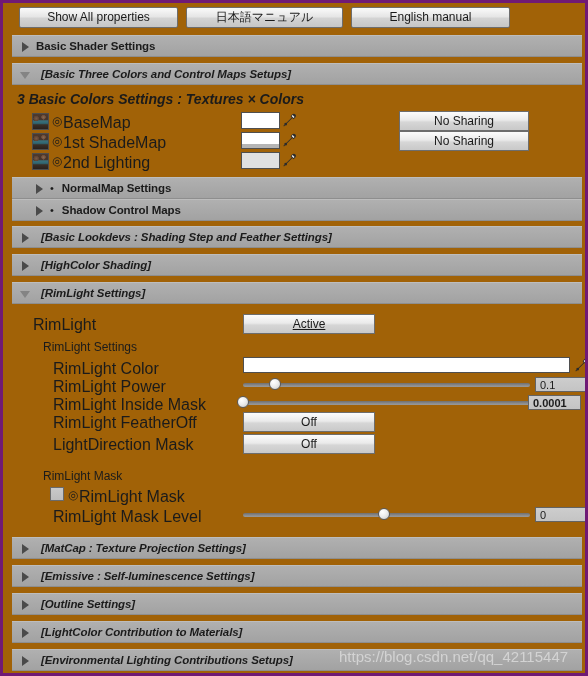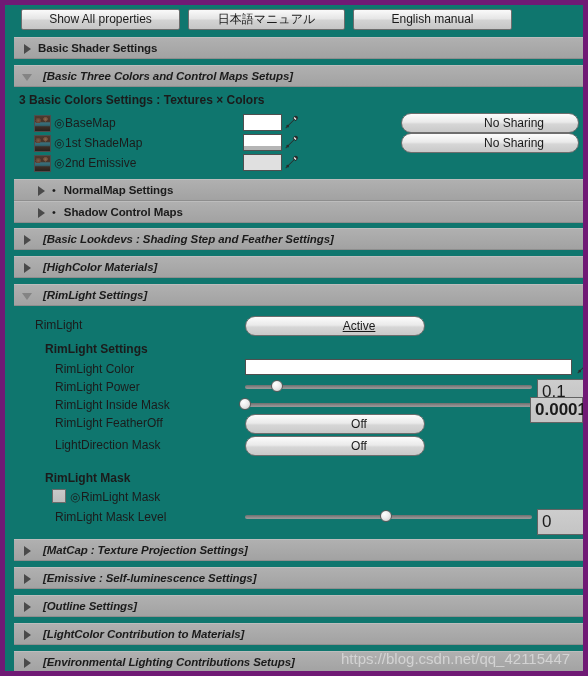--- a/index.html
+++ b/index.html
@@ -8,23 +8,23 @@
     background: #808080;
   }
   body {
     font-family: "Liberation Sans", sans-serif;
     -webkit-font-smoothing: none;
   }
   #root {
     position: relative;
     width: 588px;
     height: 676px;
-    background: #0f766e;
-    box-sizing: border-box;
-    border: 5px solid #701a75;
+    background: #a16207;
+    box-sizing: border-box;
+    border: 3px solid #701a75;
     overflow: hidden;
   }
 
   
   .toolbar {
     position: absolute;
     left: 0; top: 0;
     width: 588px; height: 28px;
     display: flex;
     align-items: center;
@@ -100,37 +100,38 @@
   .foldbar.sub .ftxt { margin-left: 5px; }
   .foldbar.sub .bullet {
     font-size: 11px;
     color: #1b1b1b;
     margin-right: 3px;
   }
 
   
   .biglabel {
     position: absolute;
+    font-size: 14px;
+    font-weight: bold;
+    color: #1b1b1b;
+    white-space: nowrap;
+    user-select: none;
+    font-style: italic;
+  }
+  .grouplabel {
+    position: absolute;
     font-size: 12px;
-    font-weight: bold;
-    color: #1b1b1b;
-    white-space: nowrap;
-    user-select: none;
-  }
-  .grouplabel {
-    position: absolute;
-    font-size: 12px;
-    font-weight: bold;
+    font-weight: normal;
     color: #1b1b1b;
     white-space: nowrap;
     user-select: none;
   }
   .plabel {
     position: absolute;
-    font-size: 12px;
+    font-size: 16px;
     color: #1b1b1b;
     white-space: nowrap;
     user-select: none;
   }
 
   
   .texthumb {
     position: absolute;
     width: 17px; height: 17px;
     border: 1px solid #4d4d4d;
@@ -197,47 +198,46 @@
     top: 0;
     width: 12px; height: 12px;
     margin-left: -6px;
     border-radius: 50%;
     background: radial-gradient(circle at 35% 30%, #ffffff 0%, #ededed 45%, #c8c8c8 100%);
     border: 1px solid #5a5a5a;
     box-sizing: border-box;
   }
   .numfield {
     position: absolute;
-    height: 26px;
+    height: 15px;
     background: linear-gradient(to bottom, #cdcdcd 0%, #c4c4c4 100%);
     border: 1px solid #636363;
     box-sizing: border-box;
-    font-size: 17px;
+    font-size: 11px;
     color: #1b1b1b;
     display: flex;
     align-items: center;
     padding-left: 4px;
     cursor: text;
     user-select: none;
   }
 
   
   .valbtn {
     position: absolute;
     background: linear-gradient(to bottom, #fcfcfc 0%, #eaeaea 45%, #d6d6d6 56%, #c9c9c9 100%);
     border: 1px solid #6d6d6d;
-    border-radius: 10px;
+    border-radius: 0;
     color: #1a1a1a;
     font-size: 12px;
     display: flex;
     align-items: center;
     justify-content: center;
     cursor: default;
     user-select: none;
-    padding-left: 48px;
   }
 
   
   .cbox {
     position: absolute;
     width: 14px; height: 14px;
     background: linear-gradient(to bottom, #c9c9c9 0%, #bdbdbd 100%);
     border: 1px solid #6a6a6a;
     box-sizing: border-box;
     cursor: default;
@@ -301,21 +301,21 @@
   <div class="eyedrop" style="left:279px; top:130px">
     <svg width="14" height="14" viewBox="0 0 14 14">
       <path d="M10.2 1.4 c1 -1 2.4 -1 3.2 0 c.8 .9 .7 2.2 -.2 3.1 L11.6 6.2 l-1.2 -1.2 -5.3 5.3 -.3 1.9 -1.9 .3 -.9 1 -.7 -.7 1 -.9 .3 -1.9 1.9 -.3 5.3 -5.3 -1.2 -1.2 Z" fill="#2b2b2b"></path>
       <path d="M10.6 2 l1.9 1.9 -1 1 -1.9 -1.9 Z" fill="#f0f0f0"></path>
     </svg>
   </div>
   <div class="valbtn" style="left:396px; top:128px; width:128px; height:18px;">No Sharing</div>
 
   <div class="texthumb" style="left:29px; top:150px"></div>
   <span class="objdot" style="left:49px; top:151px">◎</span>
-  <div class="plabel" style="left:60px; top:151px">2nd Emissive</div>
+  <div class="plabel" style="left:60px; top:151px">2nd Lighting</div>
   <div class="swatch hasalpha" style="left:238px; top:149px; width:39px; height:17px;">
     <div class="topc" style="background:#e0e0e0"></div>
     <div class="alphabar" style="background:#e0e0e0"></div>
   </div>
   <div class="eyedrop" style="left:279px; top:150px">
     <svg width="14" height="14" viewBox="0 0 14 14">
       <path d="M10.2 1.4 c1 -1 2.4 -1 3.2 0 c.8 .9 .7 2.2 -.2 3.1 L11.6 6.2 l-1.2 -1.2 -5.3 5.3 -.3 1.9 -1.9 .3 -.9 1 -.7 -.7 1 -.9 .3 -1.9 1.9 -.3 5.3 -5.3 -1.2 -1.2 Z" fill="#2b2b2b"></path>
       <path d="M10.6 2 l1.9 1.9 -1 1 -1.9 -1.9 Z" fill="#f0f0f0"></path>
     </svg>
   </div>
@@ -330,21 +330,21 @@
     <span class="bullet">•</span>
     <span class="ftxt">Shadow Control Maps</span>
   </div>
 
   <div class="foldbar bracket" style="top:223px">
     <span class="tri right"></span>
     <span class="ftxt">[Basic Lookdevs : Shading Step and Feather Settings]</span>
   </div>
   <div class="foldbar bracket" style="top:251px">
     <span class="tri right"></span>
-    <span class="ftxt">[HighColor Materials]</span>
+    <span class="ftxt">[HighColor Shading]</span>
   </div>
 
   <div class="foldbar bracket" style="top:279px">
     <span class="tri down"></span>
     <span class="ftxt">[RimLight Settings]</span>
   </div>
 
   <div class="plabel" style="left:30px; top:313px">RimLight</div>
   <div class="valbtn" style="left:240px; top:311px; width:130px; height:18px;text-decoration:underline;">Active</div>
 

